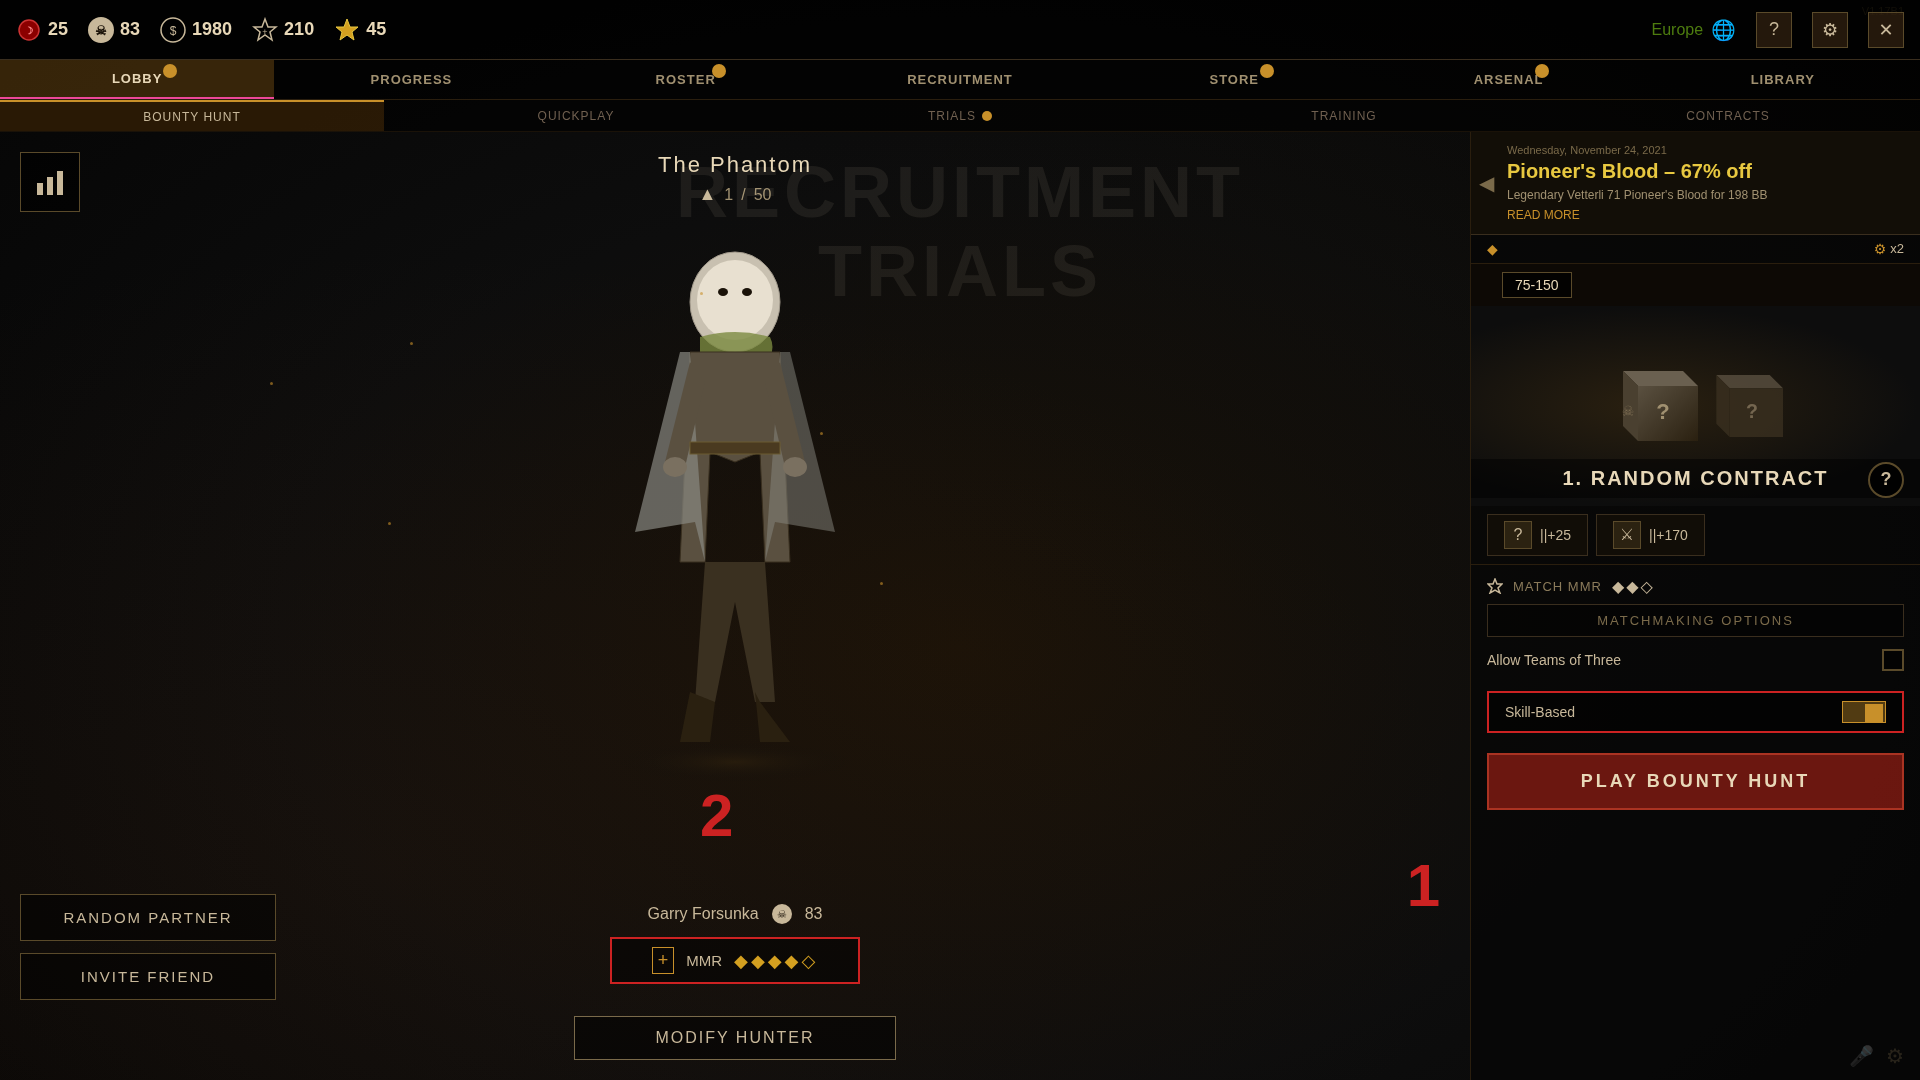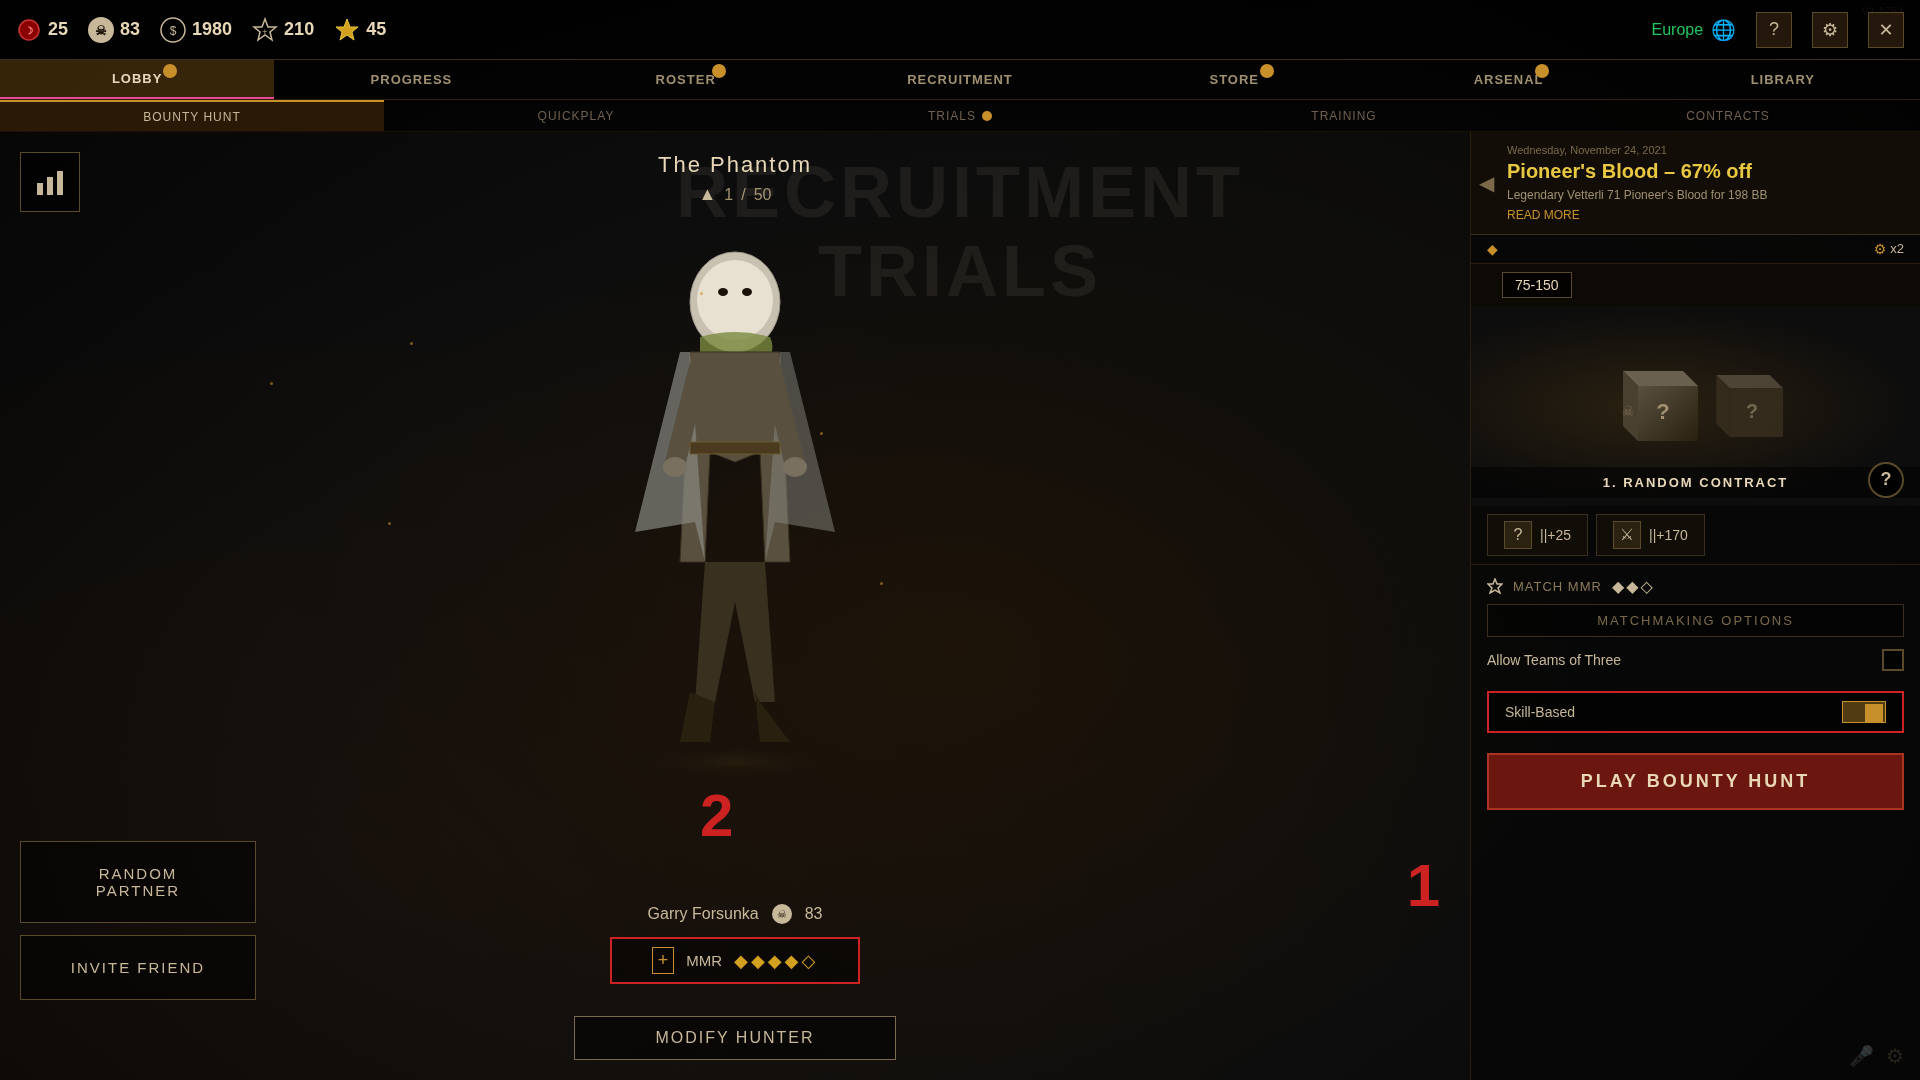--- a/index.html
+++ b/index.html
@@ -78,21 +78,21 @@
       margin-left: auto;
       display: flex;
       align-items: center;
       gap: 20px;
     }
 
     .region-selector {
       display: flex;
       align-items: center;
       gap: 8px;
-      color: #22c55e;
+      color: #4d7c0f;
       font-size: 16px;
       cursor: pointer;
     }
 
     .globe-icon {
       font-size: 20px;
     }
 
     .topbar-btn {
       width: 36px;
@@ -296,28 +296,28 @@
       position: absolute;
       left: 20px;
       bottom: 80px;
       display: flex;
       flex-direction: column;
       gap: 12px;
     }
 
     .side-btn {
       border: 1px solid #5a4a2a;
-      padding: 23px 40px;
+      padding: 14px 40px;
       font-size: 15px;
       color: #c8b89a;
       background: rgba(0,0,0,0.5);
       cursor: pointer;
       letter-spacing: 2px;
       text-transform: uppercase;
-      width: 236px;
+      width: 256px;
       text-align: center;
     }
 
     .stats-icon-box {
       position: absolute;
       top: 20px;
       left: 20px;
       width: 60px;
       height: 60px;
       border: 1px solid #5a4a2a;
@@ -444,21 +444,21 @@
       gap: 20px;
       align-items: center;
     }
 
     .contract-title {
       position: absolute;
       bottom: 8px;
       left: 0;
       right: 0;
       text-align: center;
-      font-size: 13px;
+      font-size: 20px;
       color: #e8d8b8;
       letter-spacing: 2px;
       text-transform: uppercase;
       font-weight: bold;
       padding: 8px;
       background: rgba(0,0,0,0.5);
     }
 
     .contract-question {
       position: absolute;

